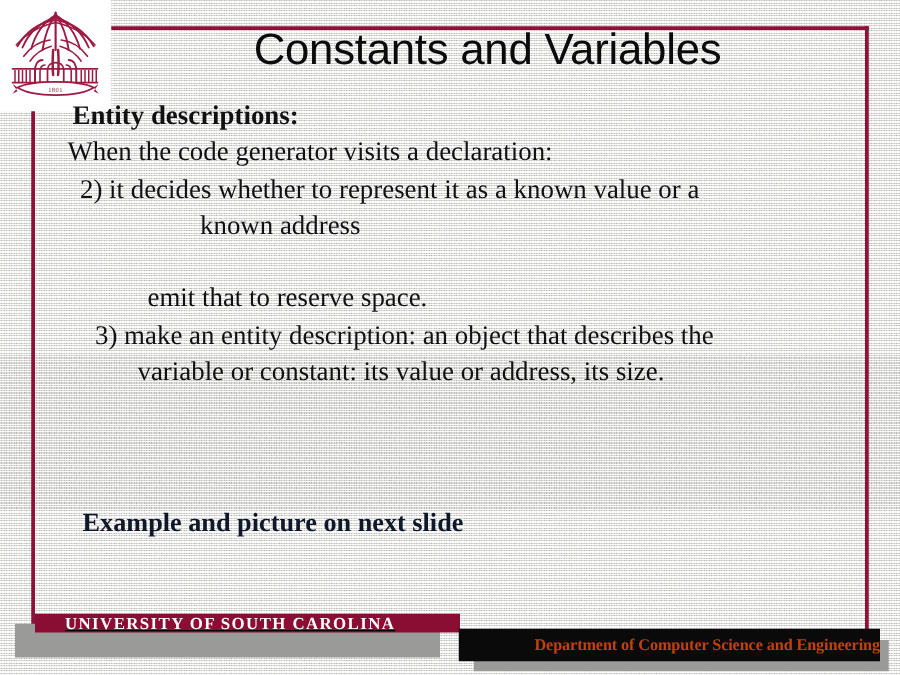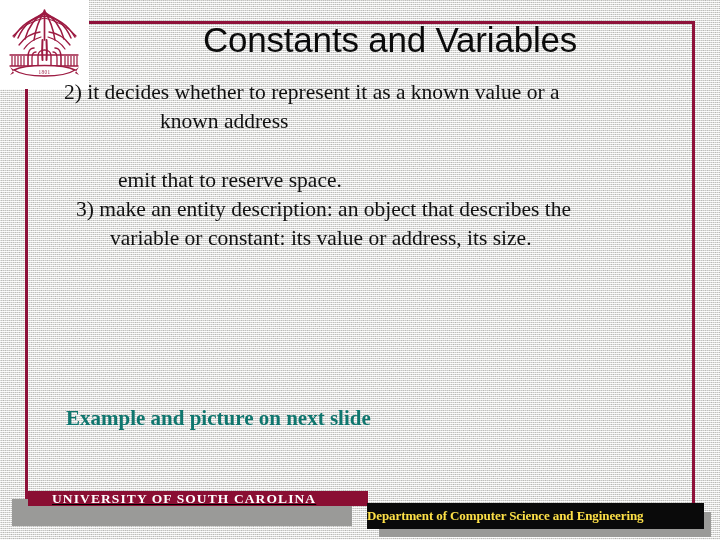--- a/index.html
+++ b/index.html
@@ -107,21 +107,21 @@
 
   .spacer-line { height: 29.3px; }
 
   .closing-line {
     position: absolute;
     left: 66px;
     top: 406px;
     font-family: "Liberation Serif", serif;
     font-size: 21px;
     font-weight: bold;
-    color: #0f766e;
+    color: #0f172a;
     white-space: nowrap;
   }
 
   
   .bar-shadow {
     position: absolute;
     background: #9a9a98;
   }
   .bar {
     position: absolute;
@@ -161,24 +161,24 @@
   .bar-dept-shadow {
     left: 379px;
     top: 512px;
     width: 332px;
     height: 25px;
   }
   .bar-dept-label {
     font-family: "Liberation Serif", serif;
     font-size: 13px;
     font-weight: bold;
-    color: #fde047;
+    color: #c2410c;
     letter-spacing: -0.1px;
     width: 100%;
-    text-align: left;
+    text-align: right;
     white-space: nowrap;
   }
 </style>
 </head>
 <body>
 
 <div id="slide">
 
   <div id="slide-texture"></div>
 
@@ -230,20 +230,22 @@
         <path d="M10 67 L14 70 L10 75 L14 73 Z" fill="#9d1b42" stroke="none"></path>
         <path d="M79 67 L75 70 L79 75 L75 73 Z" fill="#9d1b42" stroke="none"></path>
       </g>
       <text x="44.5" y="73.6" text-anchor="middle" font-family="Liberation Serif, serif" font-size="5.2" fill="#9d1b42" letter-spacing="0.4">1801</text>
     </svg>
   </div>
 
   <div class="title">Constants and Variables</div>
 
   <div class="body-block">
+    <div class="body-line bold" style="padding-left:24px">Entity descriptions:</div>
+    <div class="body-line" style="padding-left:20px">When the code generator visits a declaration:</div>
     <div class="body-line" style="padding-left:30px">2) it decides whether to represent it as a known value or a</div>
     <div class="body-line" style="padding-left:126px">known address</div>
     <div class="spacer-line"></div>
     <div class="body-line" style="padding-left:84px">emit that to reserve space.</div>
     <div class="body-line" style="padding-left:42px">3) make an entity description: an object that describes the</div>
     <div class="body-line" style="padding-left:76px">variable or constant: its value or address, its size.</div>
   </div>
 
   <div class="closing-line">Example and picture on next slide</div>
 

